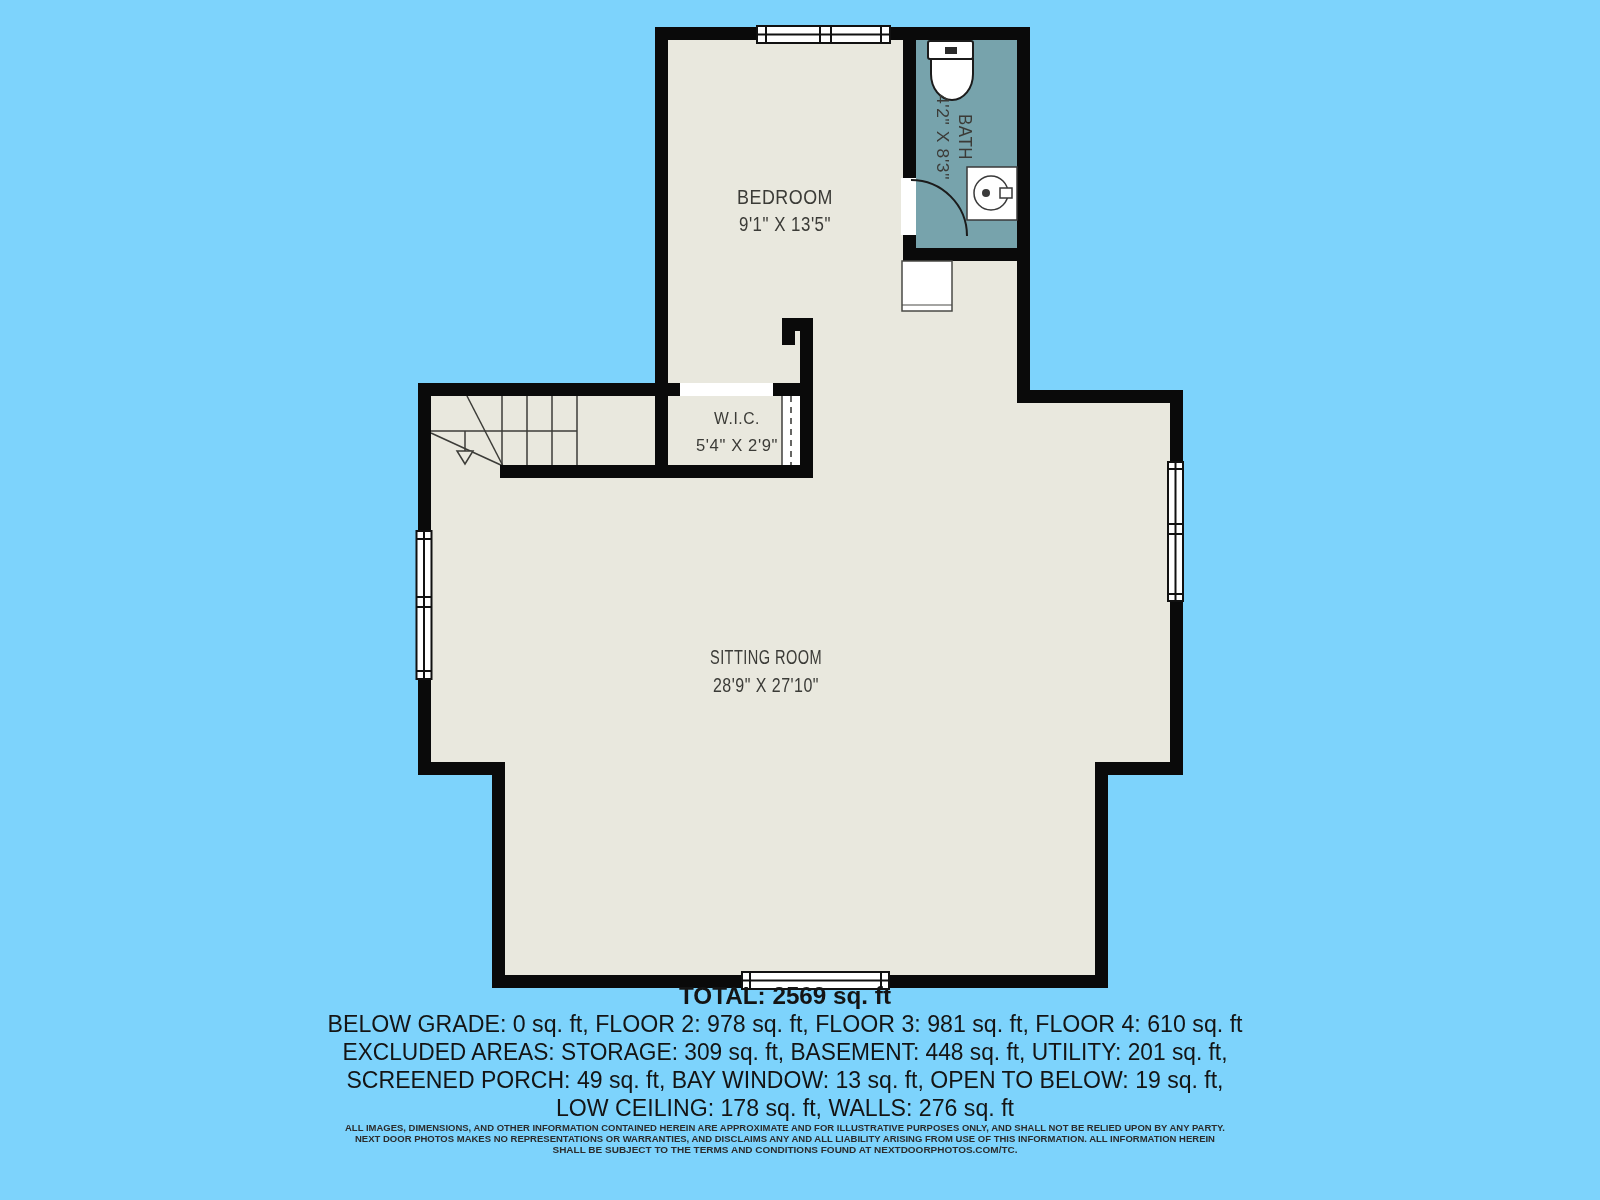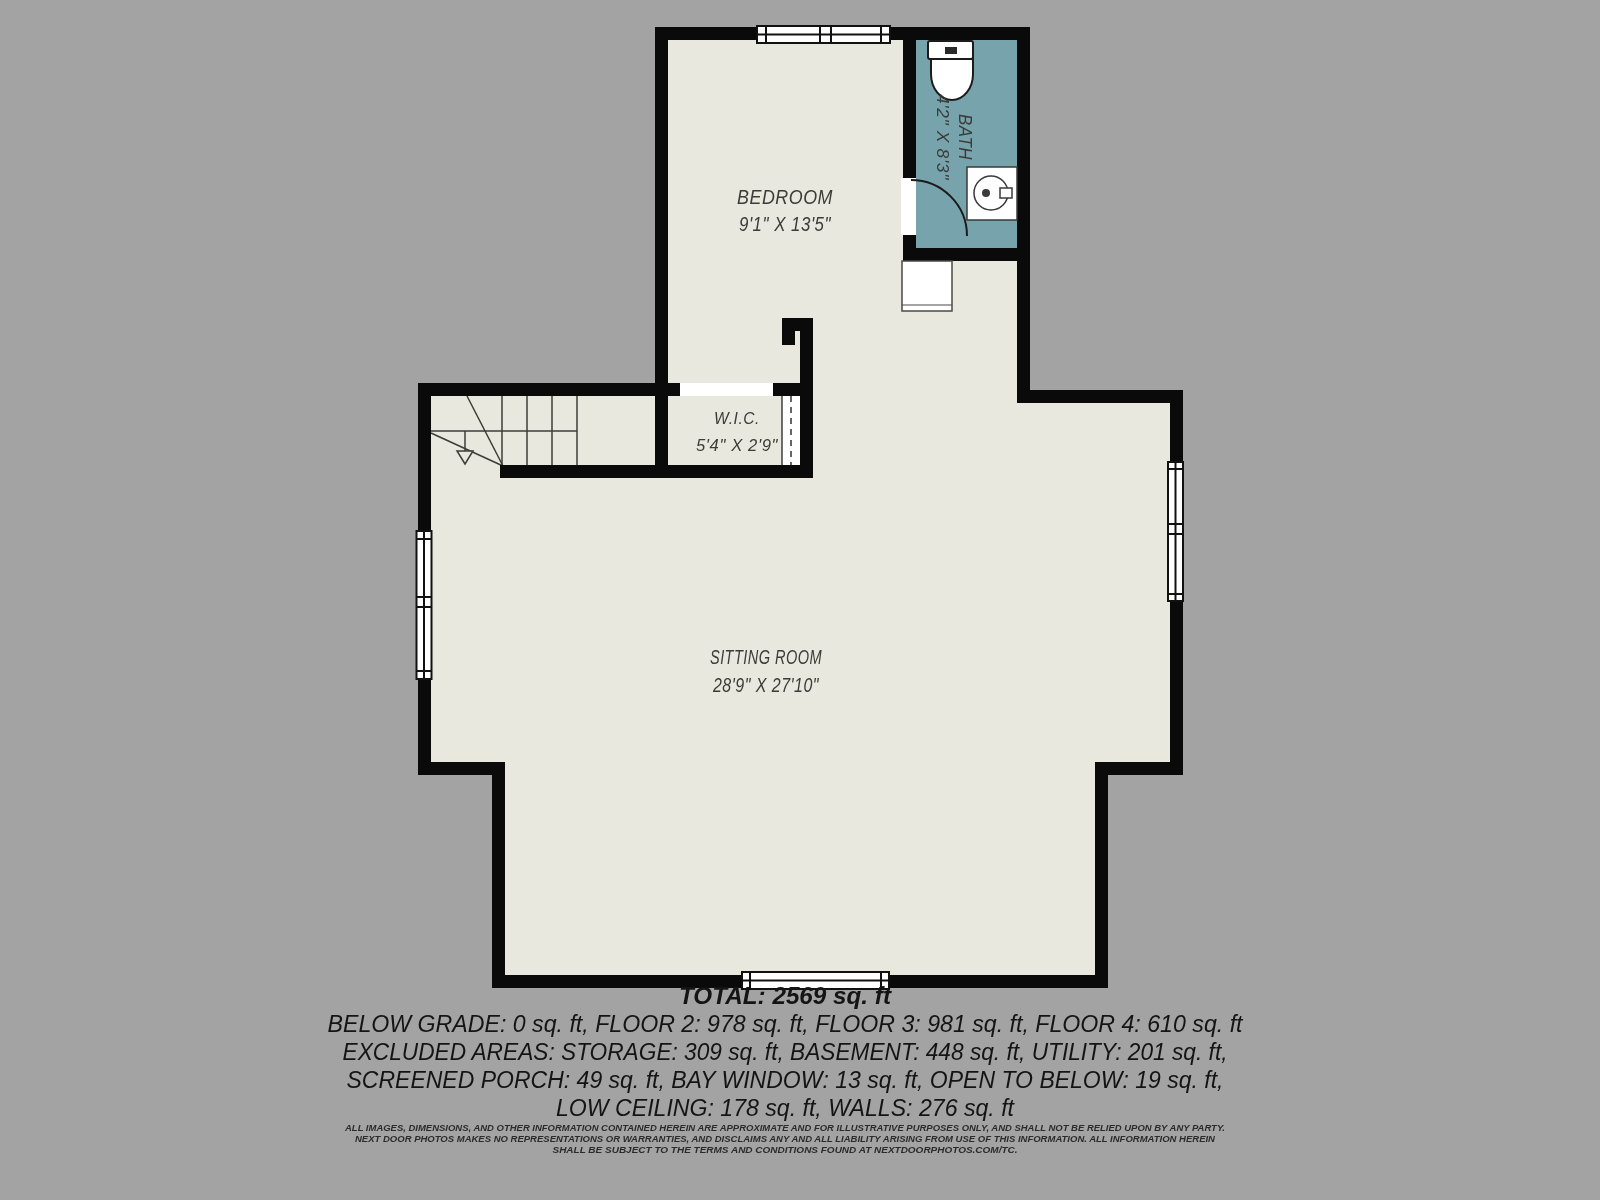--- a/index.html
+++ b/index.html
@@ -1,17 +1,17 @@
 <!DOCTYPE html>
 <html><head>
 <meta charset="utf-8">
 <style>
   html,body{margin:0;padding:0;background:#ffffff;}
-  .canvas{position:relative;width:1600px;height:1200px;background:#a3a3a3;overflow:hidden;
-          font-family:"Liberation Sans",sans-serif;font-style:italic;}
+  .canvas{position:relative;width:1600px;height:1200px;background:#7dd3fc;overflow:hidden;
+          font-family:"Liberation Sans",sans-serif;}
   svg{position:absolute;left:0;top:0;}
   .lbl{fill:#3b3b37;font-family:"Liberation Sans",sans-serif;letter-spacing:0.6px;font-weight:500;}
   .sum{fill:#141414;font-family:"Liberation Sans",sans-serif;}
   .sum-bold{font-weight:bold;}
   .fine{fill:#2b2b2b;font-family:"Liberation Sans",sans-serif;font-weight:bold;}
 </style>
 </head>
 <body>
 
 <div class="canvas">

